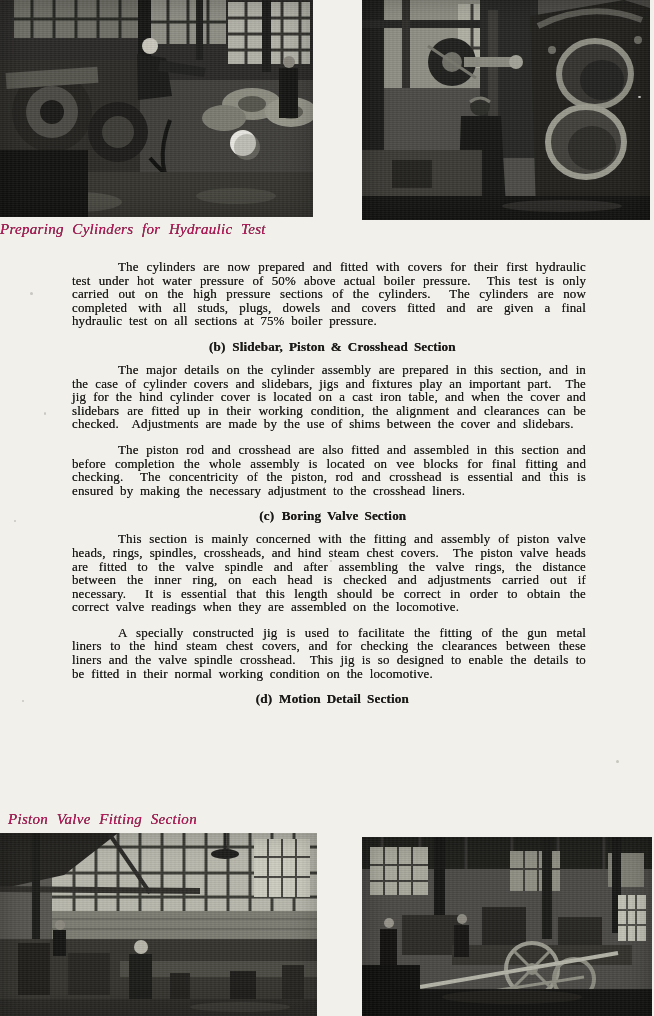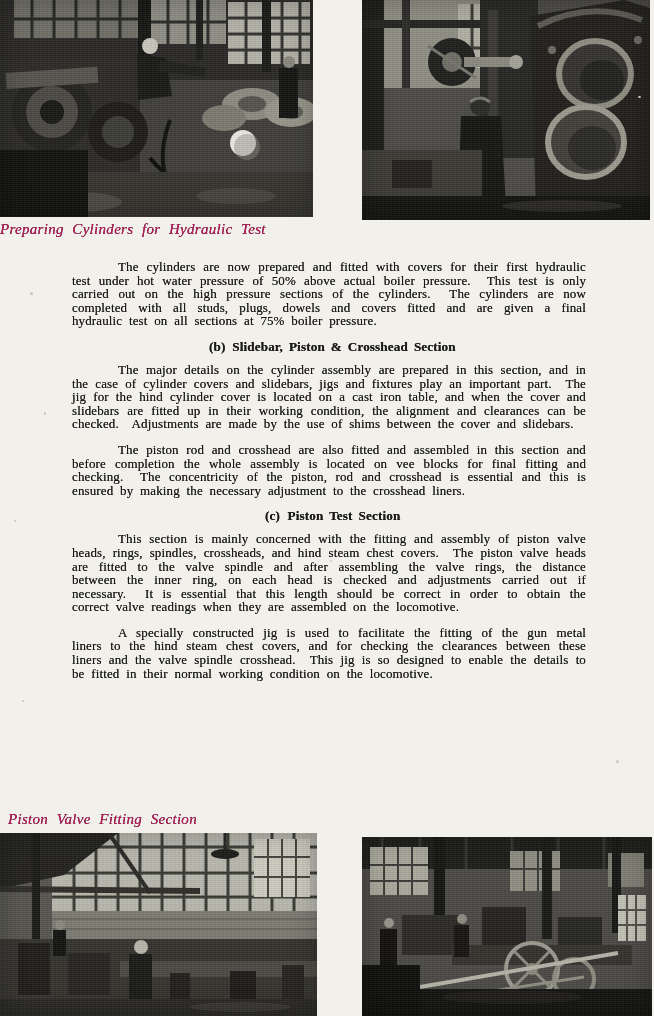--- a/index.html
+++ b/index.html
@@ -182,24 +182,25 @@
 
   <div class="caption cap-tl">Preparing Cylinders for Hydraulic Test</div>
 
   <div class="body-text">
     <p>The cylinders are now prepared and fitted with covers for their first hydraulic test under hot water pressure of 50% above actual boiler pressure.  This test is only carried out on the high pressure sections of the cylinders.  The cylinders are now completed with all studs, plugs, dowels and covers fitted and are given a final hydraulic test on all sections at 75% boiler pressure.</p>
 
     <h3 class="sec-head"><span class="sec-label">(b)</span><span>Slidebar, Piston &amp; Crosshead Section</span></h3>
     <p>The major details on the cylinder assembly are prepared in this section, and in the case of cylinder covers and slidebars, jigs and fixtures play an important part.  The jig for the hind cylinder cover is located on a cast iron table, and when the cover and slidebars are fitted up in their working condition, the alignment and clearances can be checked.  Adjustments are made by the use of shims between the cover and slidebars.</p>
     <p>The piston rod and crosshead are also fitted and assembled in this section and before completion the whole assembly is located on vee blocks for final fitting and checking.  The concentricity of the piston, rod and crosshead is essential and this is ensured by making the necessary adjustment to the crosshead liners.</p>
 
-    <h3 class="sec-head"><span class="sec-label">(c)</span><span>Piston Test Section</span></h3>
+    <h3 class="sec-head"><span class="sec-label">(c)</span><span>Boring Valve Section</span></h3>
     <p>This section is mainly concerned with the fitting and assembly of piston valve heads, rings, spindles, crossheads, and hind steam chest covers.  The piston valve heads are fitted to the valve spindle and after assembling the valve rings, the distance between the inner ring, on each head is checked and adjustments carried out if necessary.  It is essential that this length should be correct in order to obtain the correct valve readings when they are assembled on the locomotive.</p>
     <p>A specially constructed jig is used to facilitate the fitting of the gun metal liners to the hind steam chest covers, and for checking the clearances between these liners and the valve spindle crosshead.  This jig is so designed to enable the details to be fitted in their normal working condition on the locomotive.</p>
 
+    <h3 class="sec-head"><span class="sec-label">(d)</span><span>Motion Detail Section</span></h3>
   </div>
 
   <div class="caption cap-bl">Piston Valve Fitting Section</div>
 
   <div class="photo photo-bl">
     <svg viewBox="0 0 317 183" preserveAspectRatio="none">
       <rect width="317" height="183" fill="#56554f"></rect>
 
       <rect x="52" y="0" width="265" height="78" fill="#b9b8ad"></rect>
       <g stroke="#3a3a35" stroke-width="3">

